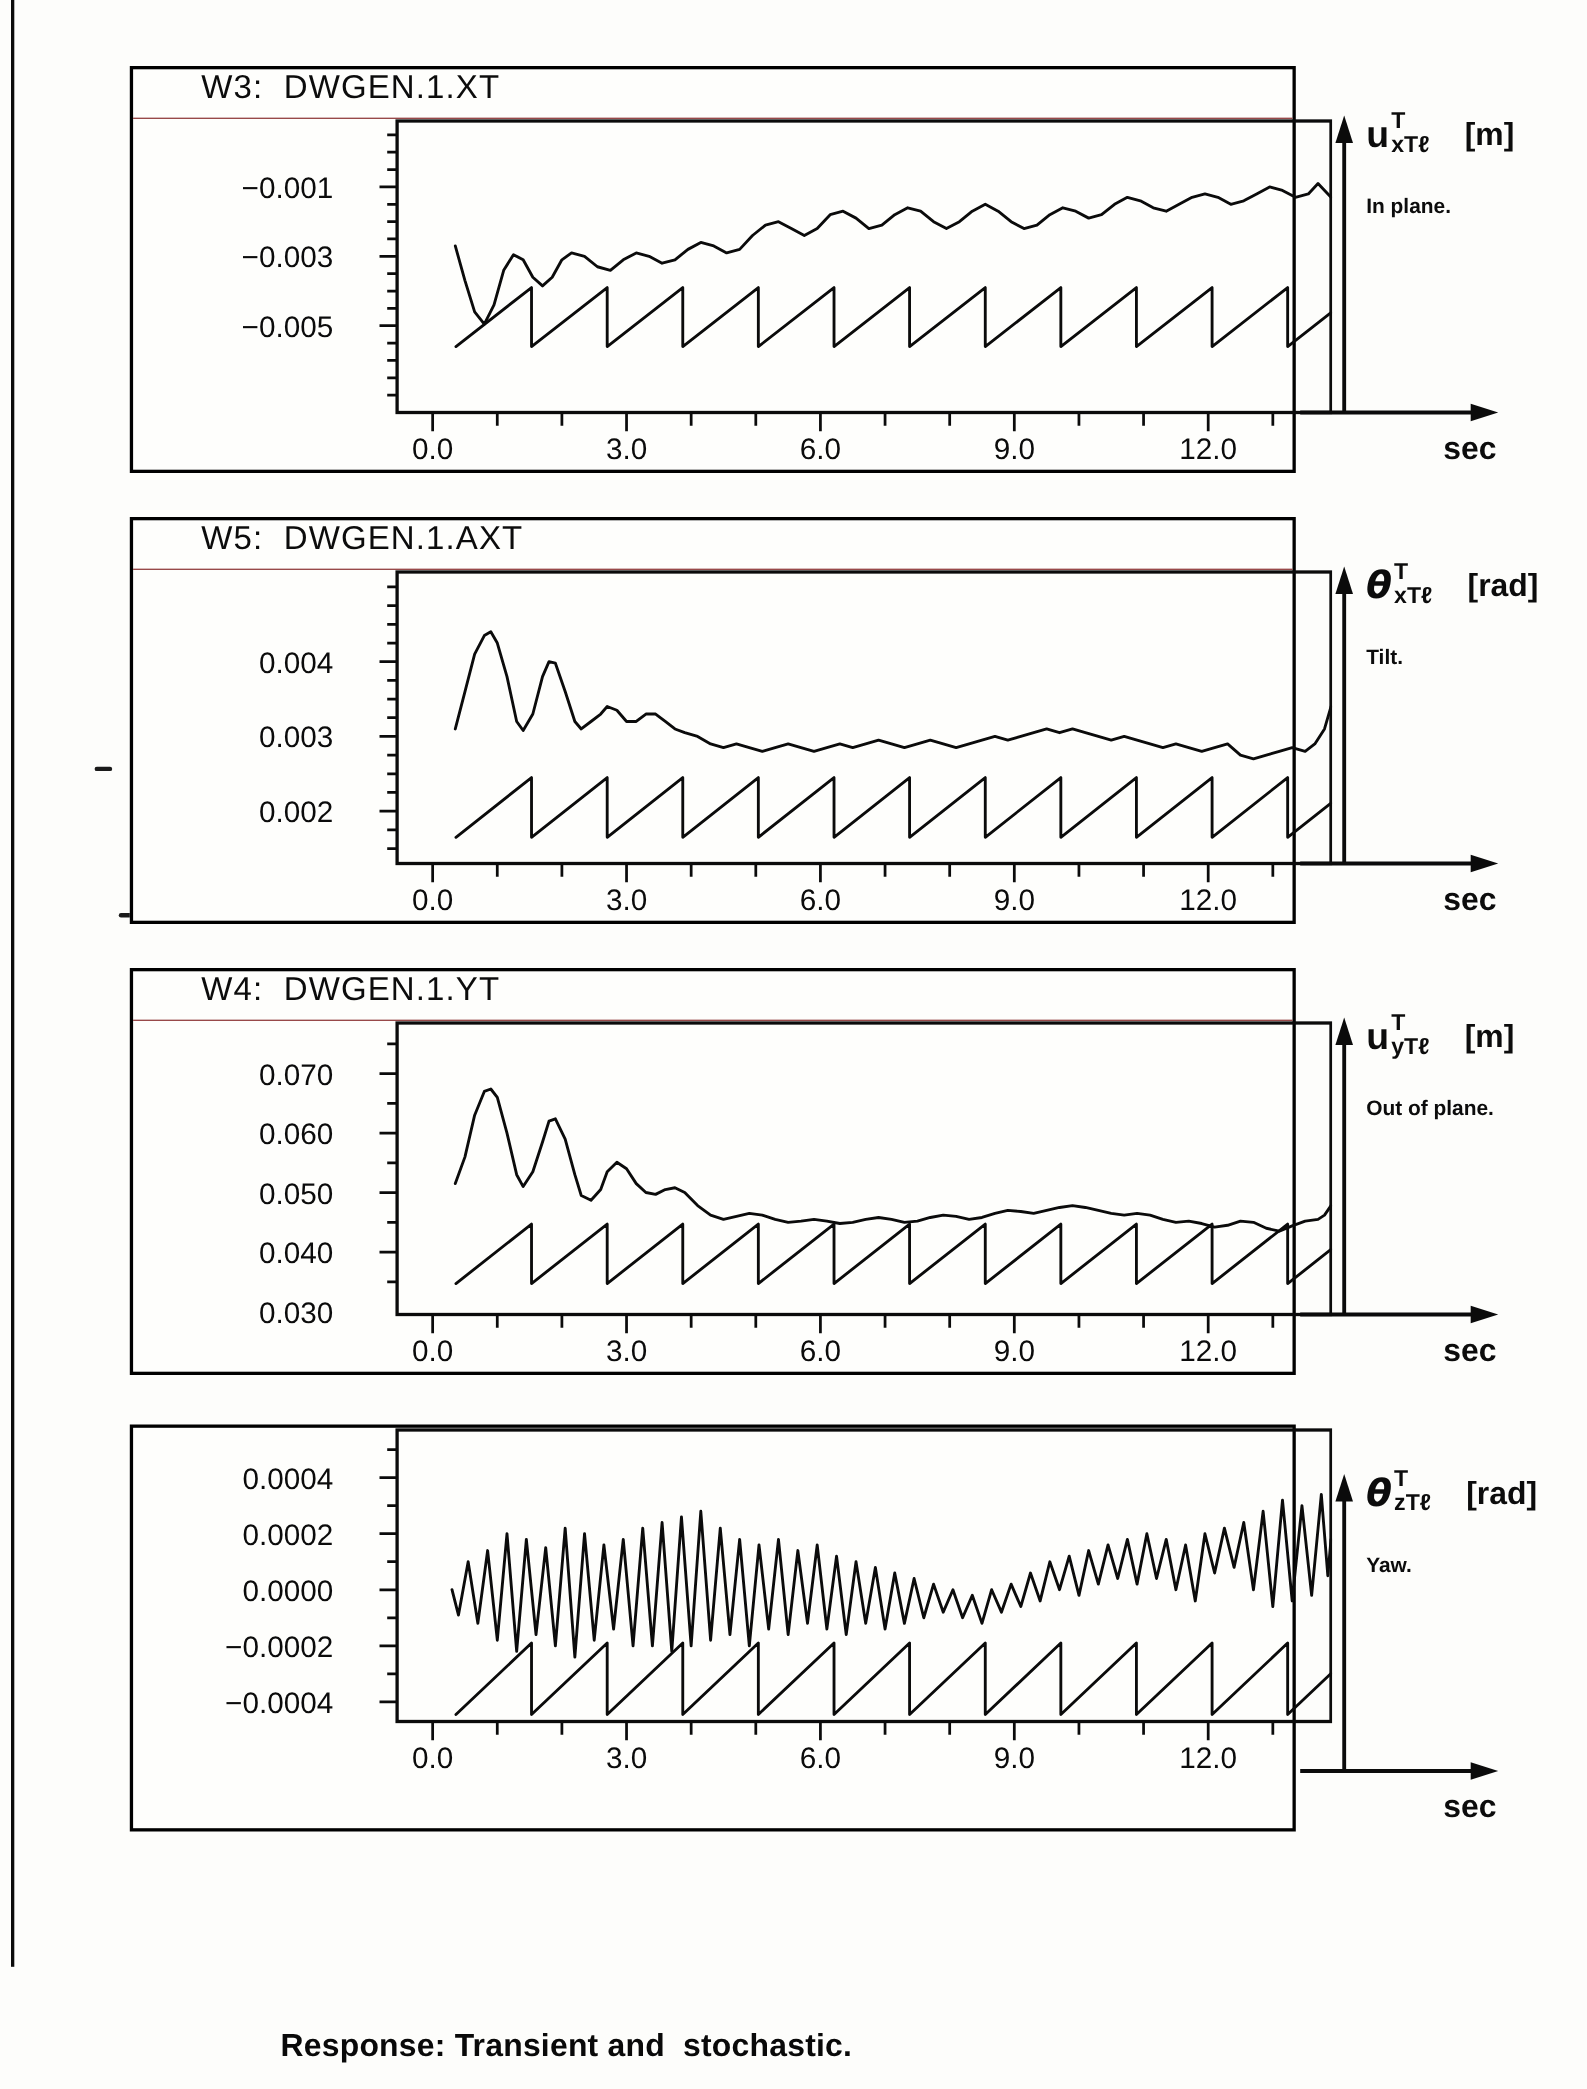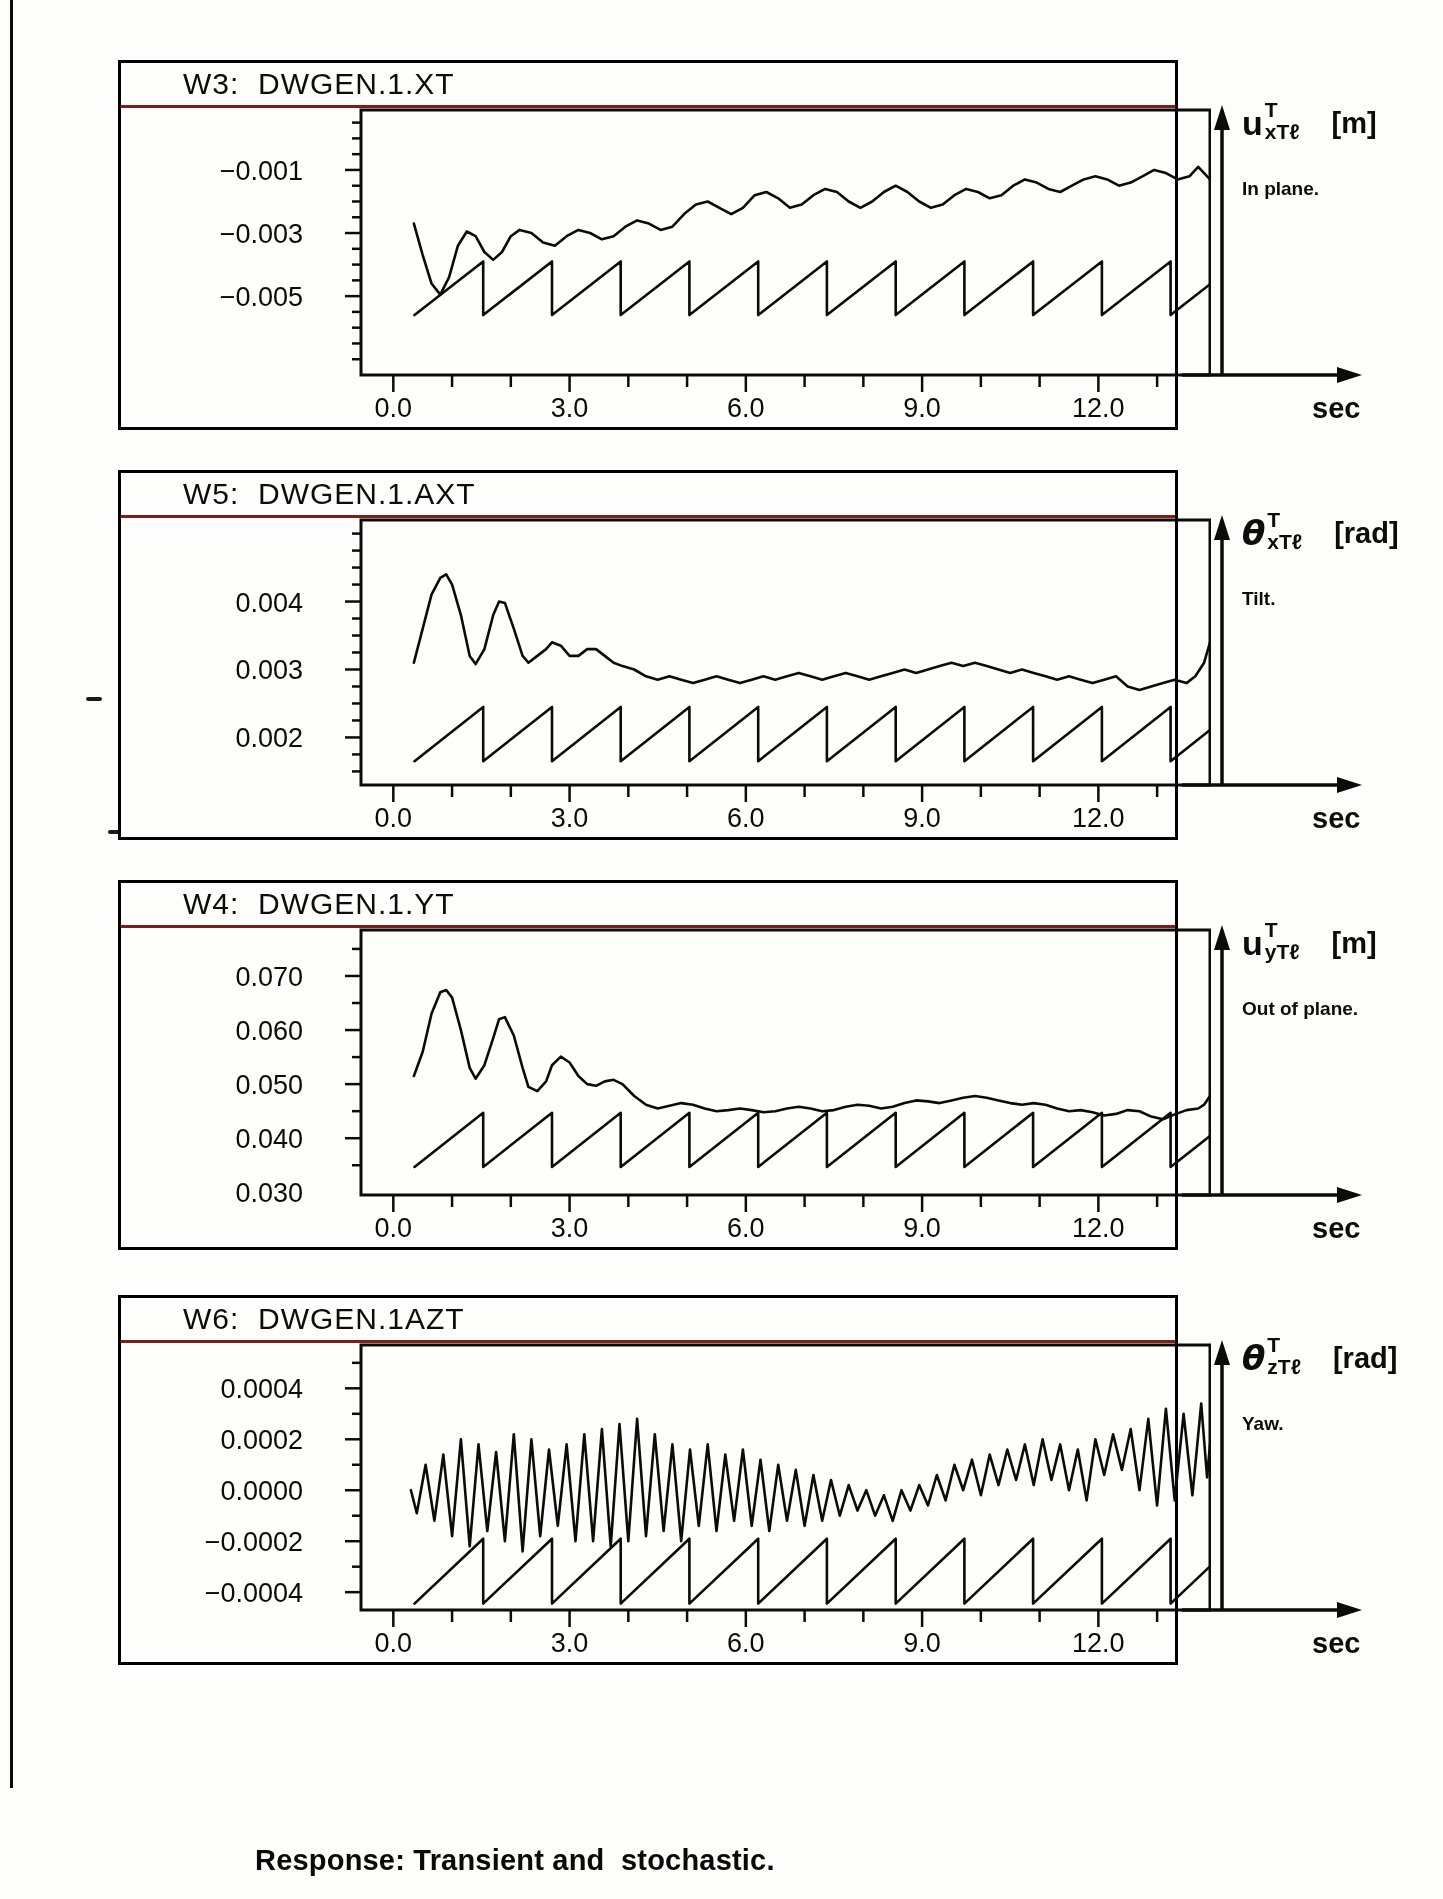--- a/index.html
+++ b/index.html
@@ -11,22 +11,22 @@
   }
   .page-border{position:absolute;background:#0b0b0b;}
   .scan-dash{position:absolute;background:#1a1a1a;border-radius:2px;}
 
   
   .panel{
     position:absolute;left:118px;width:1060px;height:370px;
     border:3px solid #000;box-sizing:border-box;background:#fefefc;
   }
   .titlebar{
-    height:45px;border-bottom:3px solid #7f1d1d;box-sizing:border-box;
-    display:flex;align-items:center;
+    height:45px;border-bottom:1px solid #7f1d1d;box-sizing:border-box;
+    display:flex;
   }
   .titlebar .title{
     padding-left:62px;font-size:30px;letter-spacing:1px;white-space:pre;
     color:#0c0c0c;
   }
   .plotarea{position:relative;width:100%;height:316px;margin-left:36px;}
   .plot-svg{display:block;}
 
   
   .annot{
@@ -260,23 +260,20 @@
         <span class="stack-sup">T</span>
         <span class="stack-sub">yTℓ</span>
       </span>
     <span class="sym-unit">[m]</span>
   </div>
   <div class="annot-desc">Out of plane.</div>
   <div class="annot-sec">sec</div>
 </div>
 
 <section class="panel" style="top:1295px">
-  <div class="titlebar">
-    <span class="title">W6:  DWGEN.1AZT</span>
-  </div>
   <div class="plotarea">
     <svg class="plot-svg" width="1054" height="316">
         <rect x="204" y="2" width="849" height="265" fill="none" stroke="#0b0b0b" stroke-width="3"></rect>
         <line x1="204" y1="249.16346153846155" x2="188" y2="249.16346153846155" stroke="#0b0b0b" stroke-width="2.5"></line>
         <line x1="204" y1="223.68269230769232" x2="195" y2="223.68269230769232" stroke="#0b0b0b" stroke-width="2.5"></line>
         <line x1="204" y1="198.2019230769231" x2="188" y2="198.2019230769231" stroke="#0b0b0b" stroke-width="2.5"></line>
         <line x1="204" y1="172.72115384615387" x2="195" y2="172.72115384615387" stroke="#0b0b0b" stroke-width="2.5"></line>
         <line x1="204" y1="147.24038461538464" x2="188" y2="147.24038461538464" stroke="#0b0b0b" stroke-width="2.5"></line>
         <line x1="204" y1="121.75961538461539" x2="195" y2="121.75961538461539" stroke="#0b0b0b" stroke-width="2.5"></line>
         <line x1="204" y1="96.27884615384616" x2="188" y2="96.27884615384616" stroke="#0b0b0b" stroke-width="2.5"></line>

